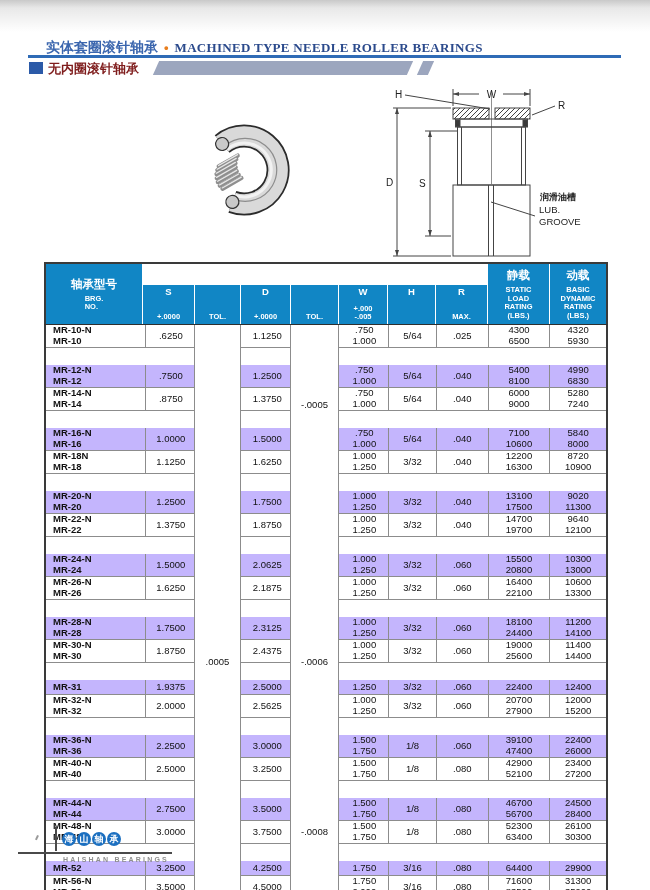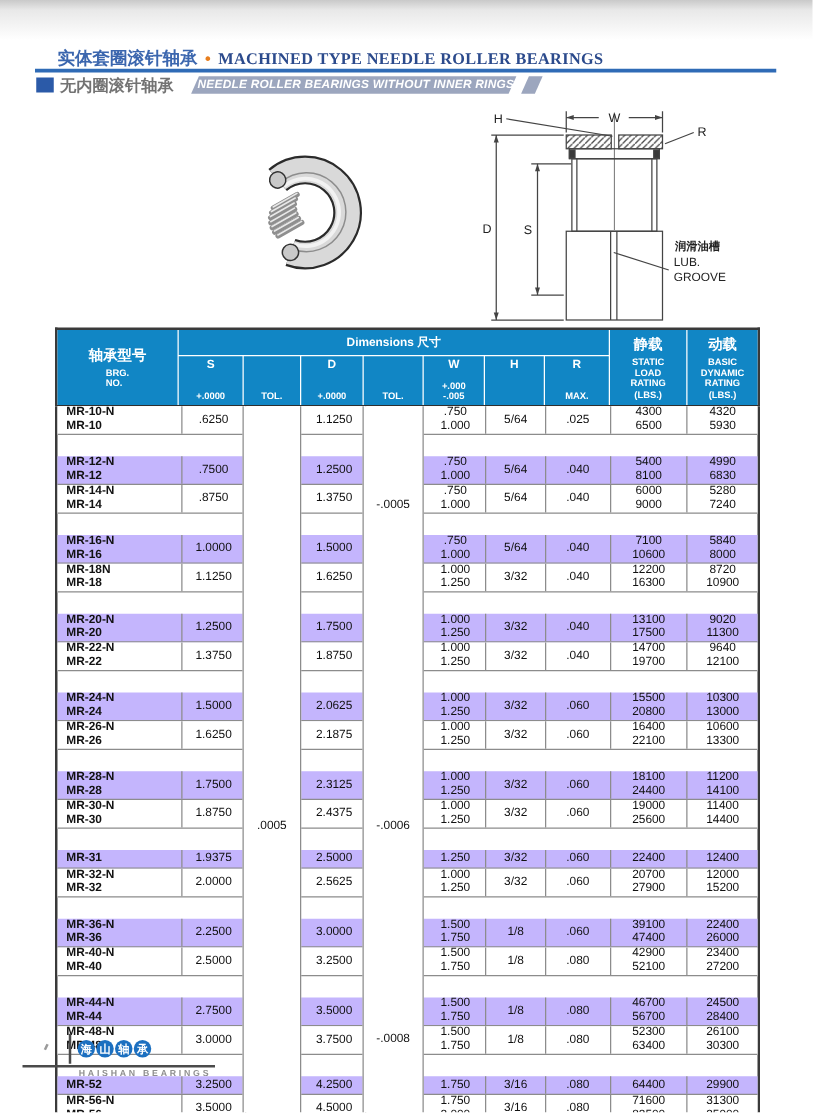--- a/index.html
+++ b/index.html
@@ -9,21 +9,21 @@
         background:linear-gradient(#c9c9c9 0%,#e8e8e8 25%,#ffffff 100%);}
 
   
   .h1{position:absolute;left:46px;top:38px;white-space:nowrap;}
   .h1-zh{color:#3B66AE;font-size:14px;font-weight:bold;}
   .h1-dot{color:#E87E1E;font-size:13px;margin:0 6px;font-weight:bold;}
   .h1-en{color:#2B4A8C;font-family:"Liberation Serif",serif;font-size:13px;font-weight:bold;letter-spacing:.3px;}
   .rule{position:absolute;left:28px;top:55px;width:593px;height:2.5px;background:#2F6BB6;}
   .h2{position:absolute;left:29px;top:60px;height:16px;width:600px;}
   .h2-square{position:absolute;left:0;top:2px;width:14px;height:12px;background:#2B5AA8;}
-  .h2-zh{position:absolute;left:19px;top:0;font-size:13px;font-weight:bold;color:#737373;white-space:nowrap;}
+  .h2-zh{position:absolute;left:19px;top:0;font-size:13px;font-weight:bold;color:#7f1d1d;white-space:nowrap;}
   .h2-banner{position:absolute;left:127px;top:1px;width:254px;height:14px;background:#9CA6BE;transform:skewX(-24deg);}
   .h2-banner-text{position:absolute;left:129px;top:2px;width:250px;text-align:center;font-style:italic;
         font-weight:bold;color:#fff;font-size:9.5px;letter-spacing:.2px;white-space:nowrap;}
   .h2-piece{position:absolute;left:391px;top:1px;width:11px;height:14px;background:#9CA6BE;transform:skewX(-24deg);}
 
   .series{position:absolute;left:56px;top:128px;}
   .series-zh{font-size:14px;font-weight:bold;color:#111;letter-spacing:2px;}
   .series-en{margin-top:7px;font-size:13.5px;color:#222;letter-spacing:.8px;}
 
   
@@ -94,21 +94,20 @@
   <div class="h1">
     <span class="h1-zh">实体套圈滚针轴承</span><span class="h1-dot">•</span><span class="h1-en">MACHINED TYPE NEEDLE ROLLER BEARINGS</span>
   </div>
   <div class="rule"></div>
 
   <div class="h2">
     <div class="h2-square"></div>
     <div class="h2-zh">无内圈滚针轴承</div>
     <div class="h2-banner"></div>
     <div class="h2-piece"></div>
-    <div class="h2-banner-text">NEEDLE ROLLER BEARINGS WITHOUT INNER RINGS</div>
   </div>
 
 
   <svg class="bearing-svg" width="95" height="102" viewBox="0 0 95 102">
     <g transform="rotate(-10 44 48)">
       <path d="M27 18.6 A34 34 0 1 1 27 77.4" fill="none" stroke="#2b2b2b" stroke-width="23"></path>
       <path d="M27 18.6 A34 34 0 1 1 27 77.4" fill="none" stroke="#d9d9d9" stroke-width="19.5"></path>
       <path d="M31 24.5 A27 27 0 1 1 31 71.5" fill="none" stroke="#f2f2f2" stroke-width="3"></path>
       <path d="M29 21 A31.5 31.5 0 1 1 29 75" fill="none" stroke="#8d8d8d" stroke-width="1.2"></path>
       <circle cx="27" cy="18.6" r="6.5" fill="#c9c9c9" stroke="#333" stroke-width="1.2"></circle>
@@ -196,21 +195,20 @@
     </g>
   </svg>
 
   <div class="tbl">
     <div class="thead">
       <div class="hc" id="hc-brg">
         <div class="hc-zh">轴承型号</div>
         <div class="hc-en">BRG.
 NO.</div>
       </div>
-      <div class="hc" id="hc-dims">Dimensions 尺寸</div>
 
       <div class="hc hc-sub">
         <span class="lbl">S</span>
         <span class="tol">+.0000</span>
       </div>
       <div class="hc hc-sub">
         <span class="lbl"></span>
         <span class="tol">TOL.</span>
       </div>
       <div class="hc hc-sub">

